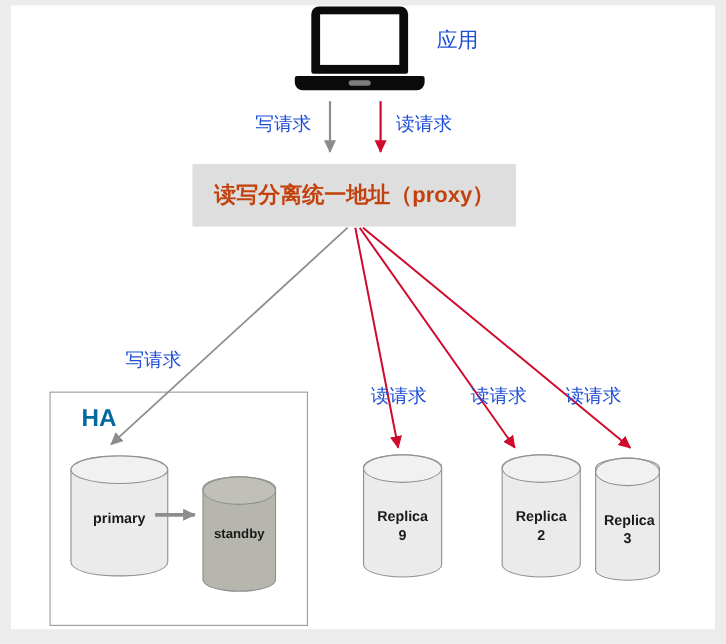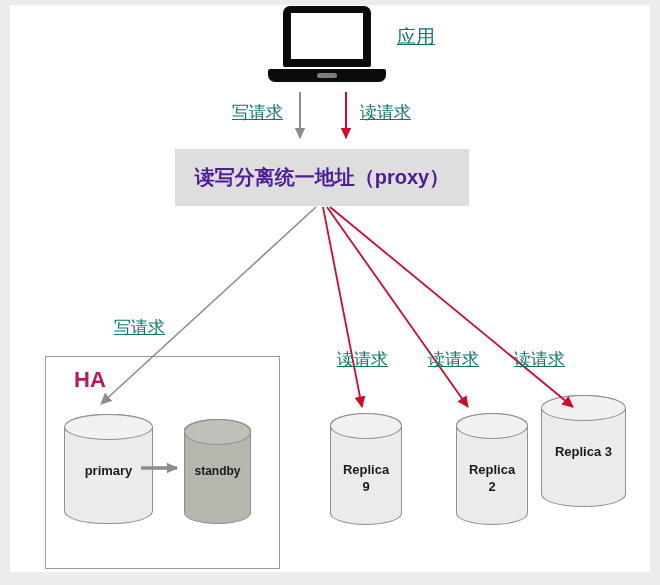--- a/index.html
+++ b/index.html
@@ -45,58 +45,57 @@
   .laptop-notch {
     position: absolute; left: 50%; top: 4px;
     width: 20px; height: 5px; margin-left: -10px;
     background: #7d7d7d;
     border-radius: 3px;
   }
 
   
   .label {
     position: absolute;
-    color: #0f766e;
+    color: #1d4ed8;
     font-size: 17px;
     white-space: nowrap;
     z-index: 6;
-    text-decoration: underline;
   }
   .app-label   { left: 397px; top: 24px; font-size: 19px; }
   .write-top   { left: 232px; top: 101px; }
   .read-top    { left: 360px; top: 101px; }
   .write-left  { left: 114px; top: 316px; }
   .read-diag-1 { left: 337px; top: 348px; }
   .read-diag-2 { left: 428px; top: 348px; }
   .read-diag-3 { left: 514px; top: 348px; }
 
   
   .proxy-box {
     position: absolute;
     left: 175px; top: 149px;
     width: 294px; height: 57px;
     background: #dedede;
     display: flex; align-items: center; justify-content: center;
-    font-size: 20px; font-weight: bold; color: #4c1d95;
+    font-size: 20px; font-weight: bold; color: #c2410c;
     z-index: 3;
     white-space: nowrap;
   }
 
   
   .ha-box {
     position: absolute;
     left: 45px; top: 356px;
     width: 235px; height: 213px;
     background: #ffffff;
     border: 1.5px solid #9a9a9a;
     z-index: 2;
   }
   .ha-title {
     position: absolute; left: 28px; top: 10px;
-    font-size: 22px; font-weight: bold; color: #be185d;
+    font-size: 22px; font-weight: bold; color: #0369a1;
   }
 
   
   .cyl {
     position: absolute;
     border: 1px solid #8f8f8f;
     border-radius: 40px / 13px;
     z-index: 4;
   }
   .cyl::before {
@@ -113,25 +112,25 @@
   .cyl.dark::before { background: #c0c0b8; }
   .cyl-label {
     position: absolute; left: 0; right: 0; top: 48px;
     padding: 0 7px;
     text-align: center;
     font-size: 13px; font-weight: bold; color: #1a1a1a;
     line-height: 1.3;
     z-index: 2;
   }
   .cyl-primary  { left: 64px;  top: 414px; width: 89px; height: 110px; }
-  .cyl-standby  { left: 184px; top: 419px; width: 67px; height: 105px; }
+  .cyl-standby  { left: 184px; top: 433px; width: 67px; height: 105px; }
   .cyl-standby .cyl-label { top: 44px; font-size: 12px; }
   .cyl-replica1 { left: 330px; top: 413px; width: 72px; height: 112px; }
   .cyl-replica2 { left: 456px; top: 413px; width: 72px; height: 112px; }
-  .cyl-replica3 { left: 541px; top: 395px; width: 85px; height: 112px; padding-left: 40px; }
+  .cyl-replica3 { left: 541px; top: 416px; width: 59px; height: 112px; padding-left: 40px; }
 
   
   .arrows {
     position: absolute; left: 0; top: 0;
     width: 660px; height: 585px;
     z-index: 5;
     pointer-events: none;
   }
   .stroke-gray { stroke: #8c8c8c; }
   .stroke-red  { stroke: #cf0a2c; }

